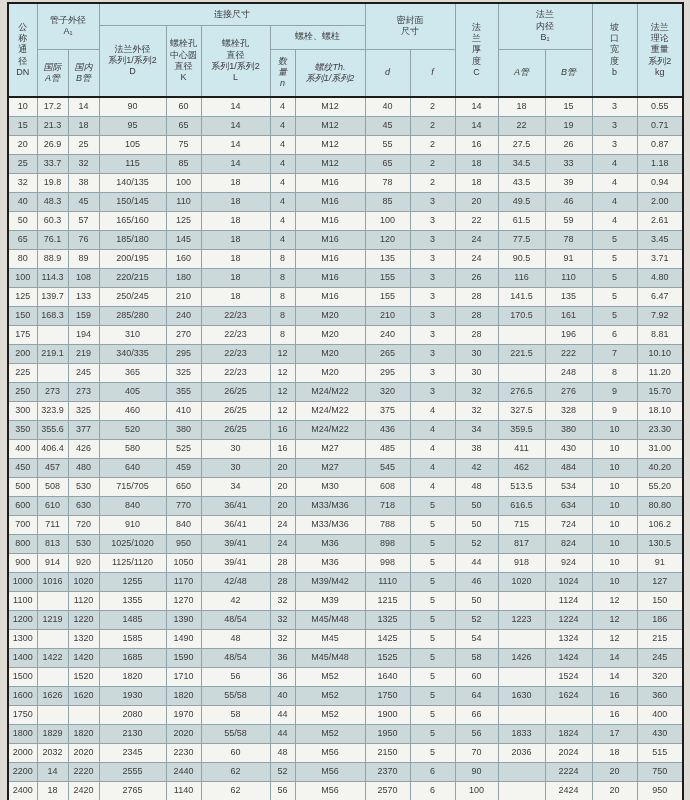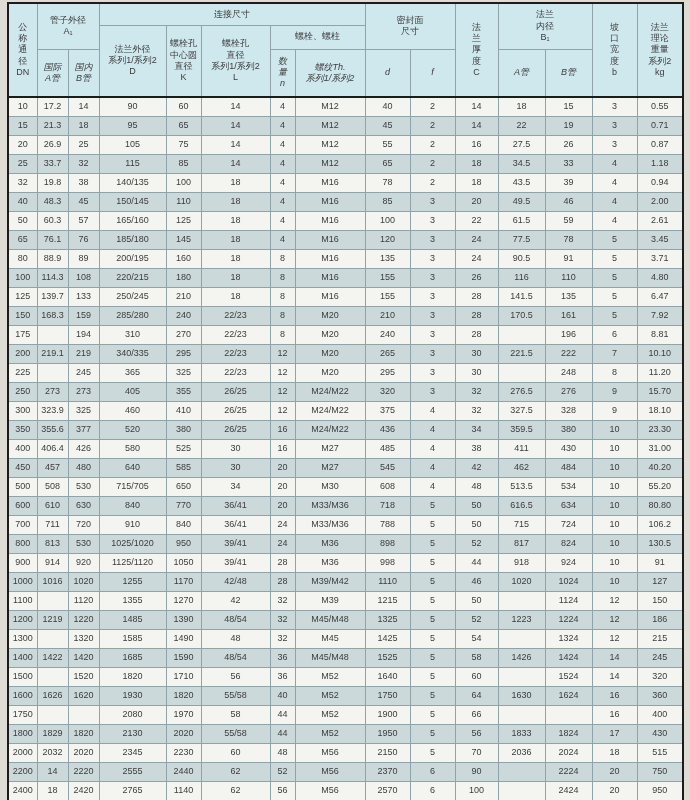--- a/index.html
+++ b/index.html
@@ -451,21 +451,21 @@
           <td>411</td>
           <td>430</td>
           <td>10</td>
           <td>31.00</td>
         </tr>
         <tr class="stripe">
           <td>450</td>
           <td>457</td>
           <td>480</td>
           <td>640</td>
-          <td>585</td>
+          <td>459</td>
           <td>30</td>
           <td>20</td>
           <td>M27</td>
           <td>545</td>
           <td>4</td>
           <td>42</td>
           <td>462</td>
           <td>484</td>
           <td>10</td>
           <td>40.20</td>

